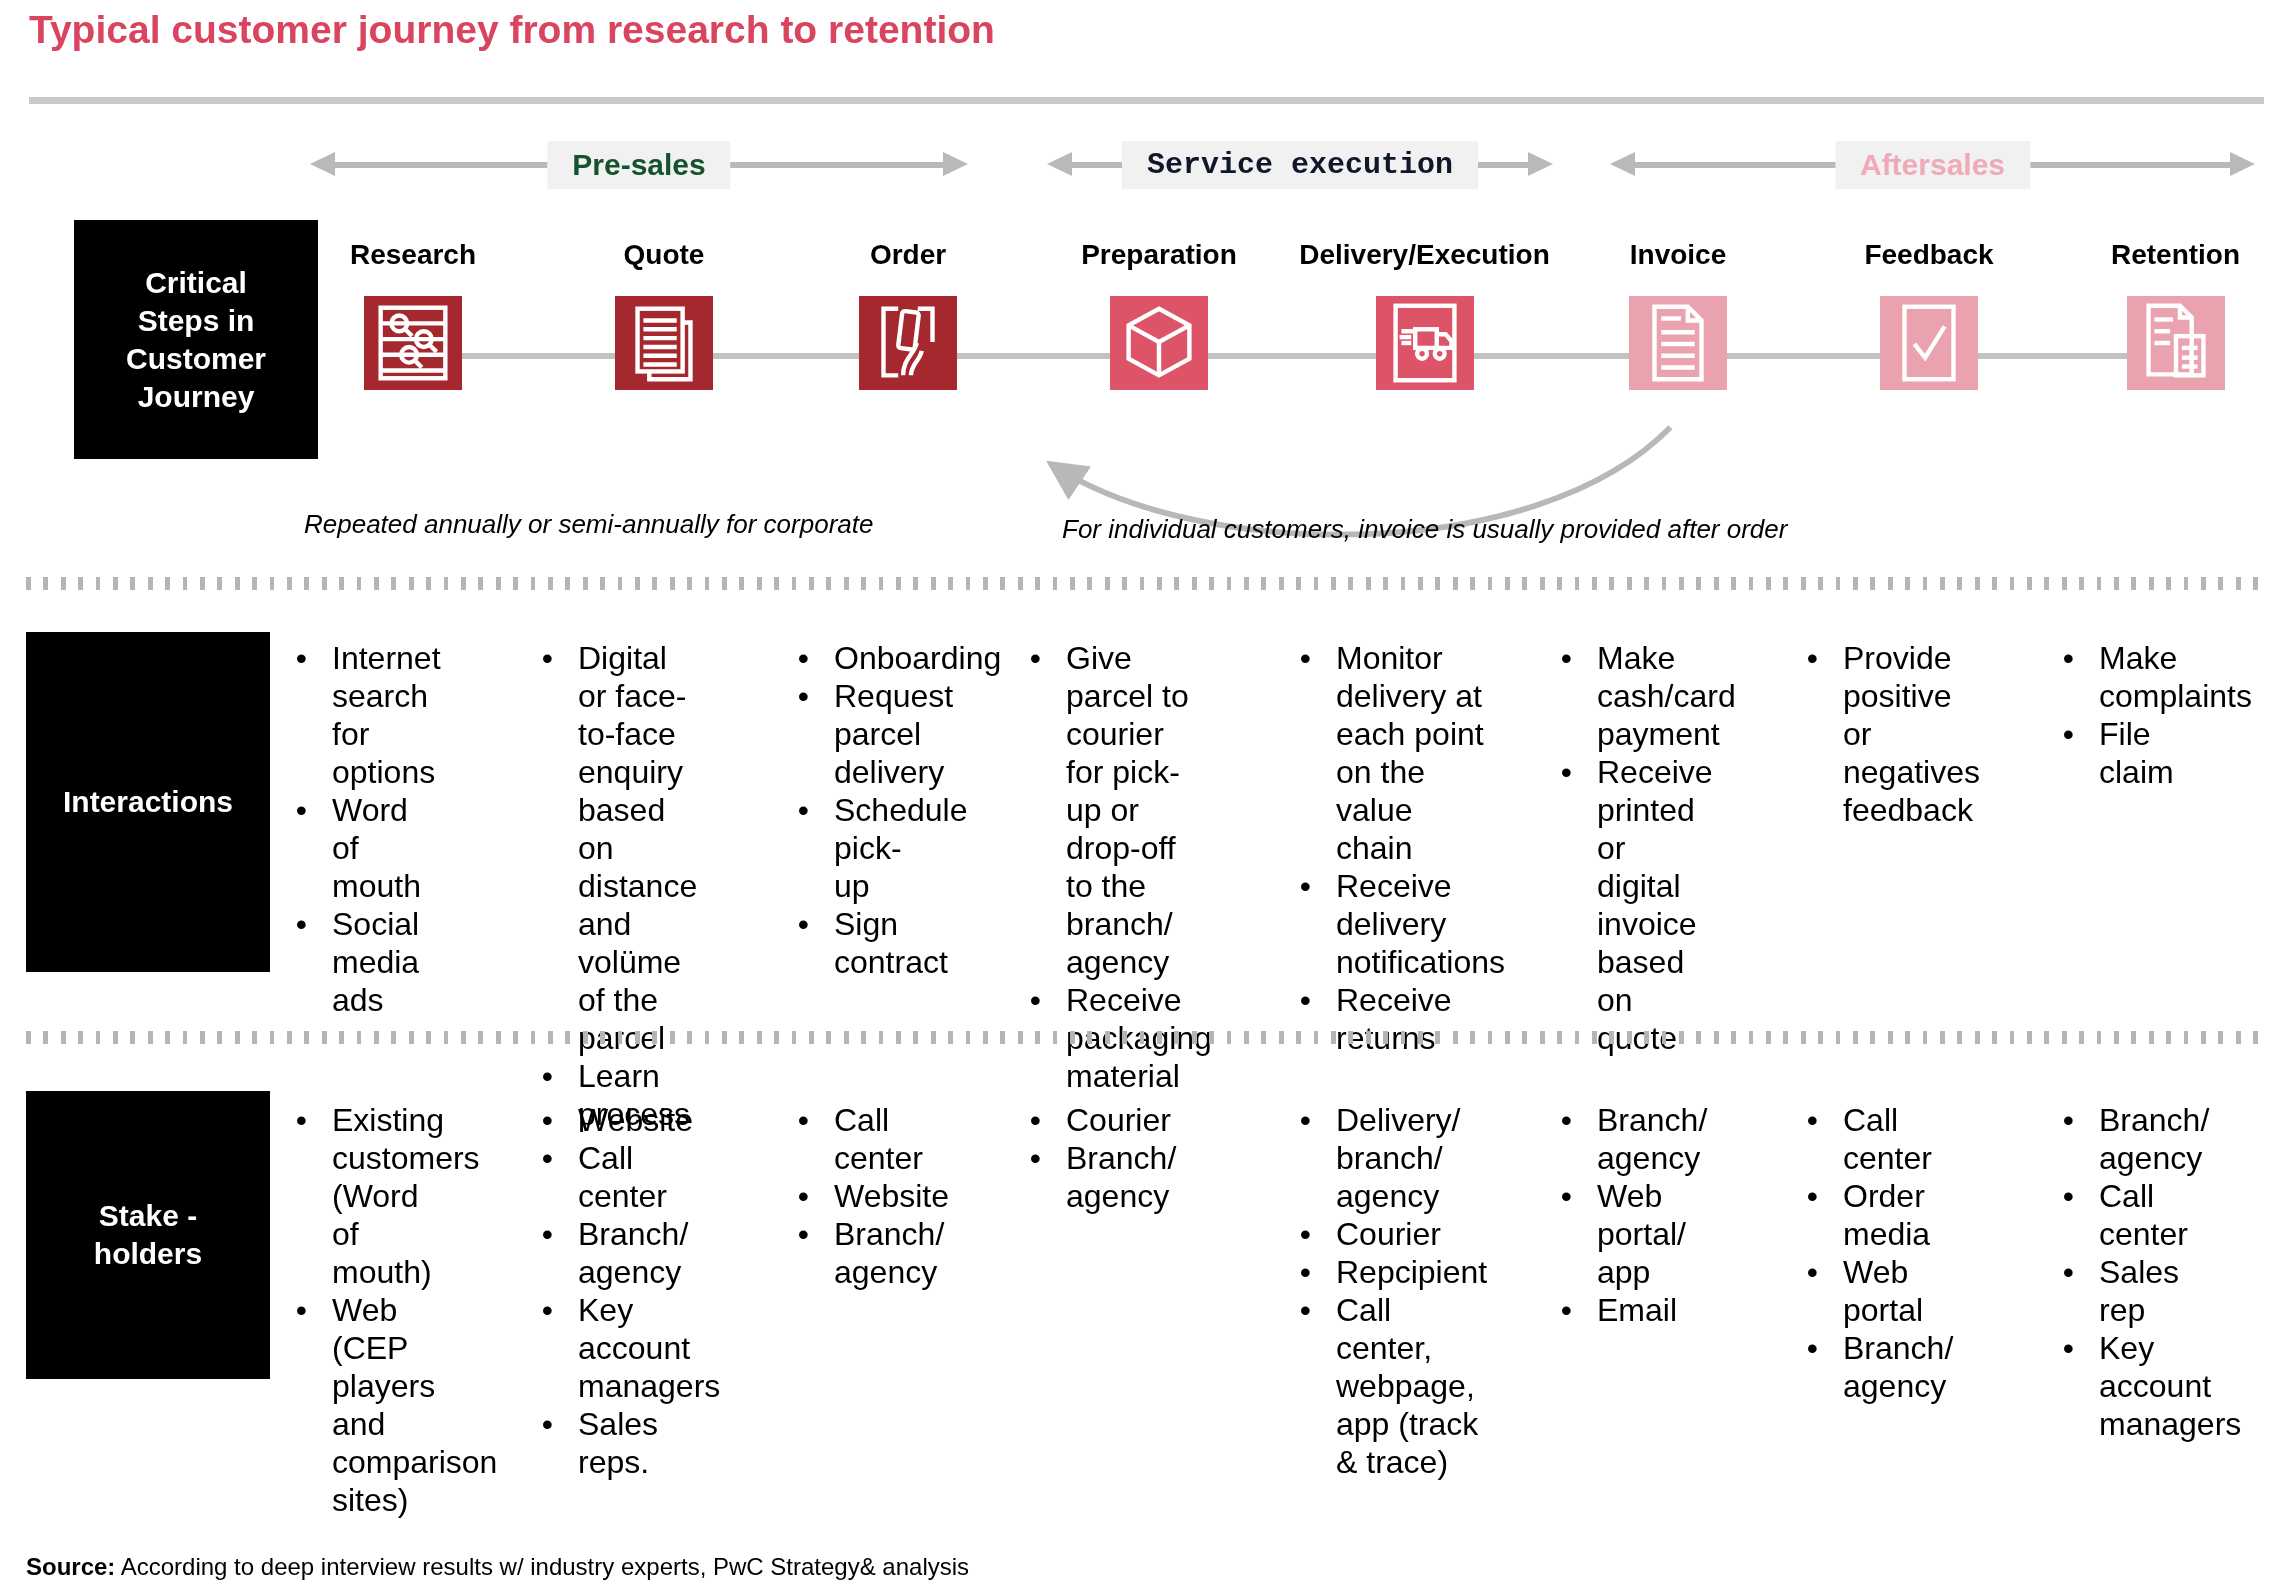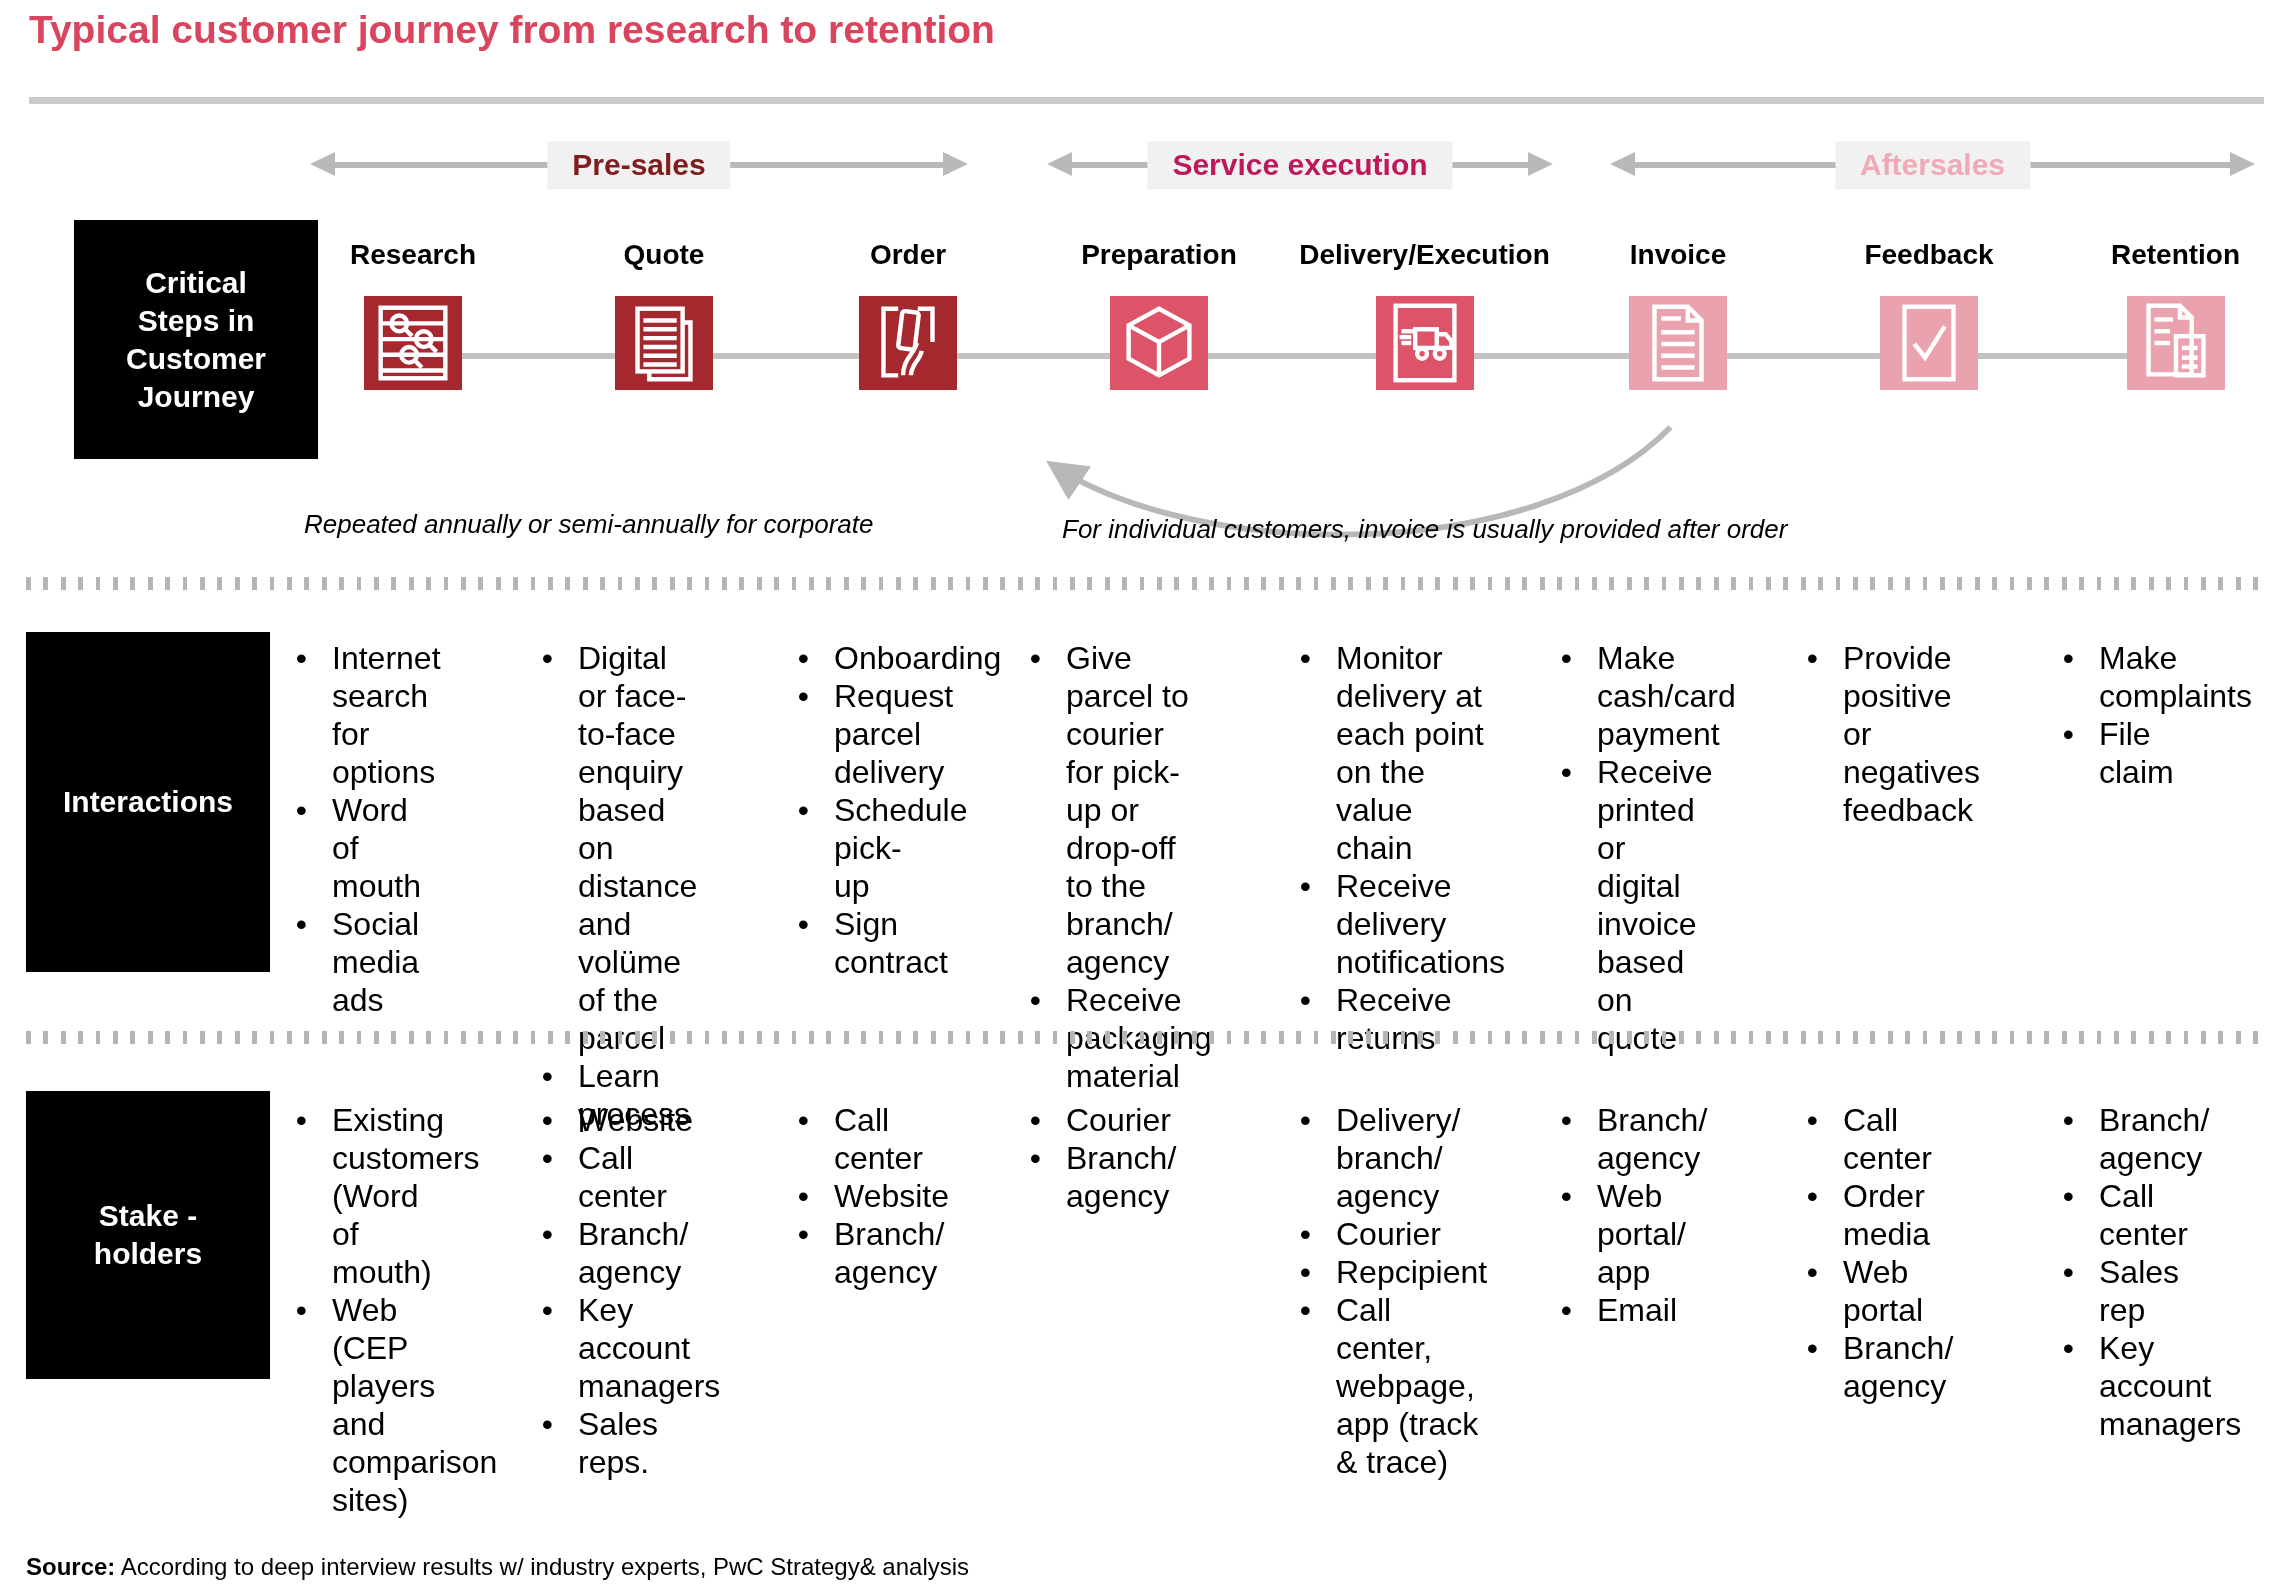--- a/index.html
+++ b/index.html
@@ -59,26 +59,26 @@
 <body>
 
 <div class="slide">
 
   <h1 class="page-title">Typical customer journey from research to retention</h1>
   <div class="title-rule"></div>
 
   <div class="phase phase-presales">
     <span class="ah ah-l"></span>
     <span class="ah ah-r"></span>
-    <span class="phase-label" style="color: #7f1d1d;">Pre-sales</span>
+    <span class="phase-label" style="color: #14532d;">Pre-sales</span>
   </div>
   <div class="phase phase-service">
     <span class="ah ah-l"></span>
     <span class="ah ah-r"></span>
-    <span class="phase-label" style="color: #be185d;">Service execution</span>
+    <span class="phase-label" style="color: #0f172a; font-family: Liberation Mono, monospace;">Service execution</span>
   </div>
   <div class="phase phase-after">
     <span class="ah ah-l"></span>
     <span class="ah ah-r"></span>
     <span class="phase-label" style="color: rgb(239, 170, 182);">Aftersales</span>
   </div>
 
   <div class="black-box bb-steps">Critical
 Steps in
 Customer

